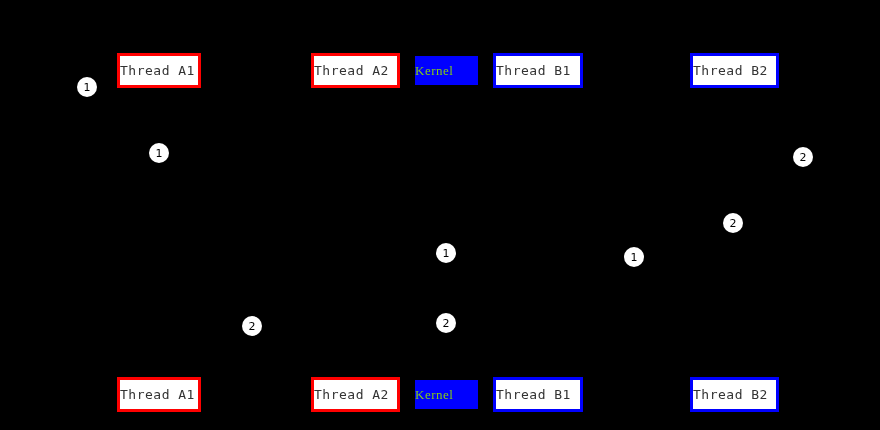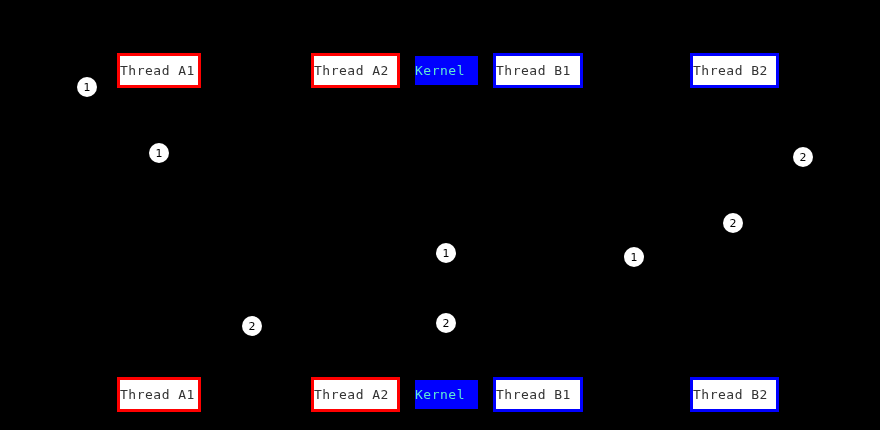--- a/index.html
+++ b/index.html
@@ -40,21 +40,22 @@
     color: #333333;
   }
   .participant.blue {
     background: #ffffff;
     border: 3px solid #0000ff;
     color: #333333;
   }
   .participant.kernel {
     background: #0000ff;
     border: 0;
-    color: #5eead4;
+    color: #84cc16;
+    font-family: Liberation Serif, serif;
   }
 
   
   .badge {
     position: absolute;
     width: 20px;
     height: 20px;
     border-radius: 50%;
     background: #ffffff;
     color: #000000;

